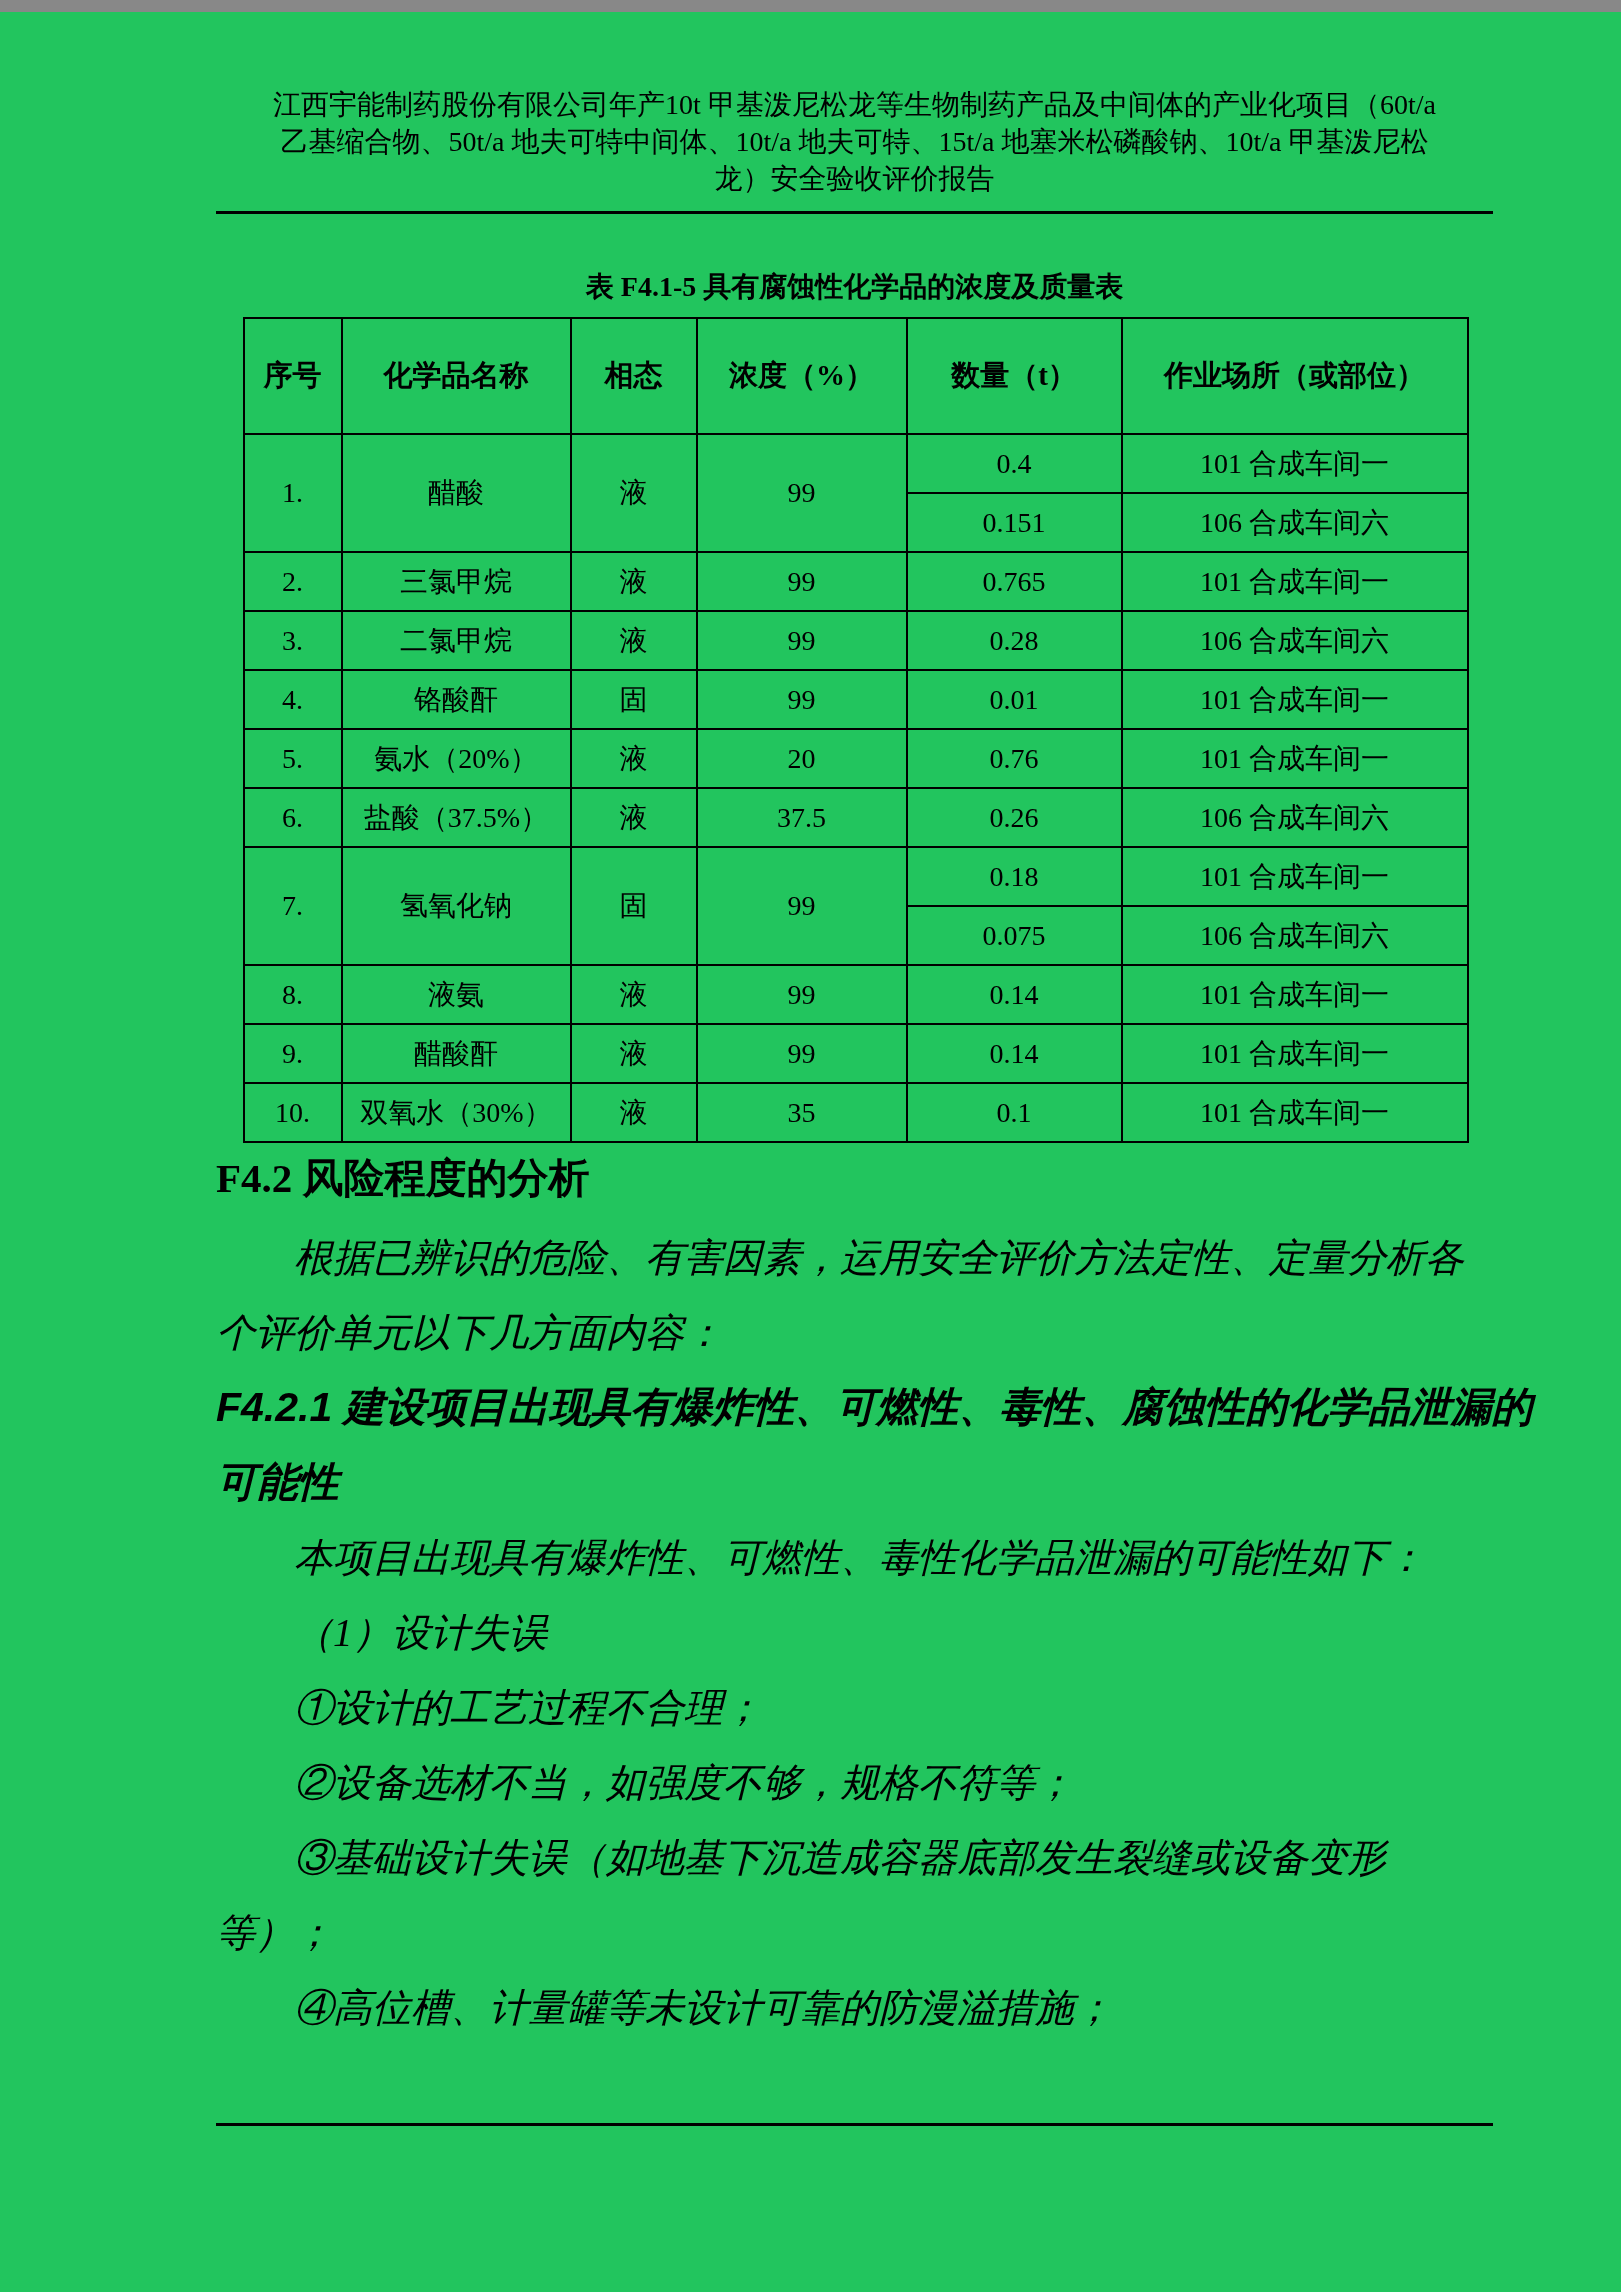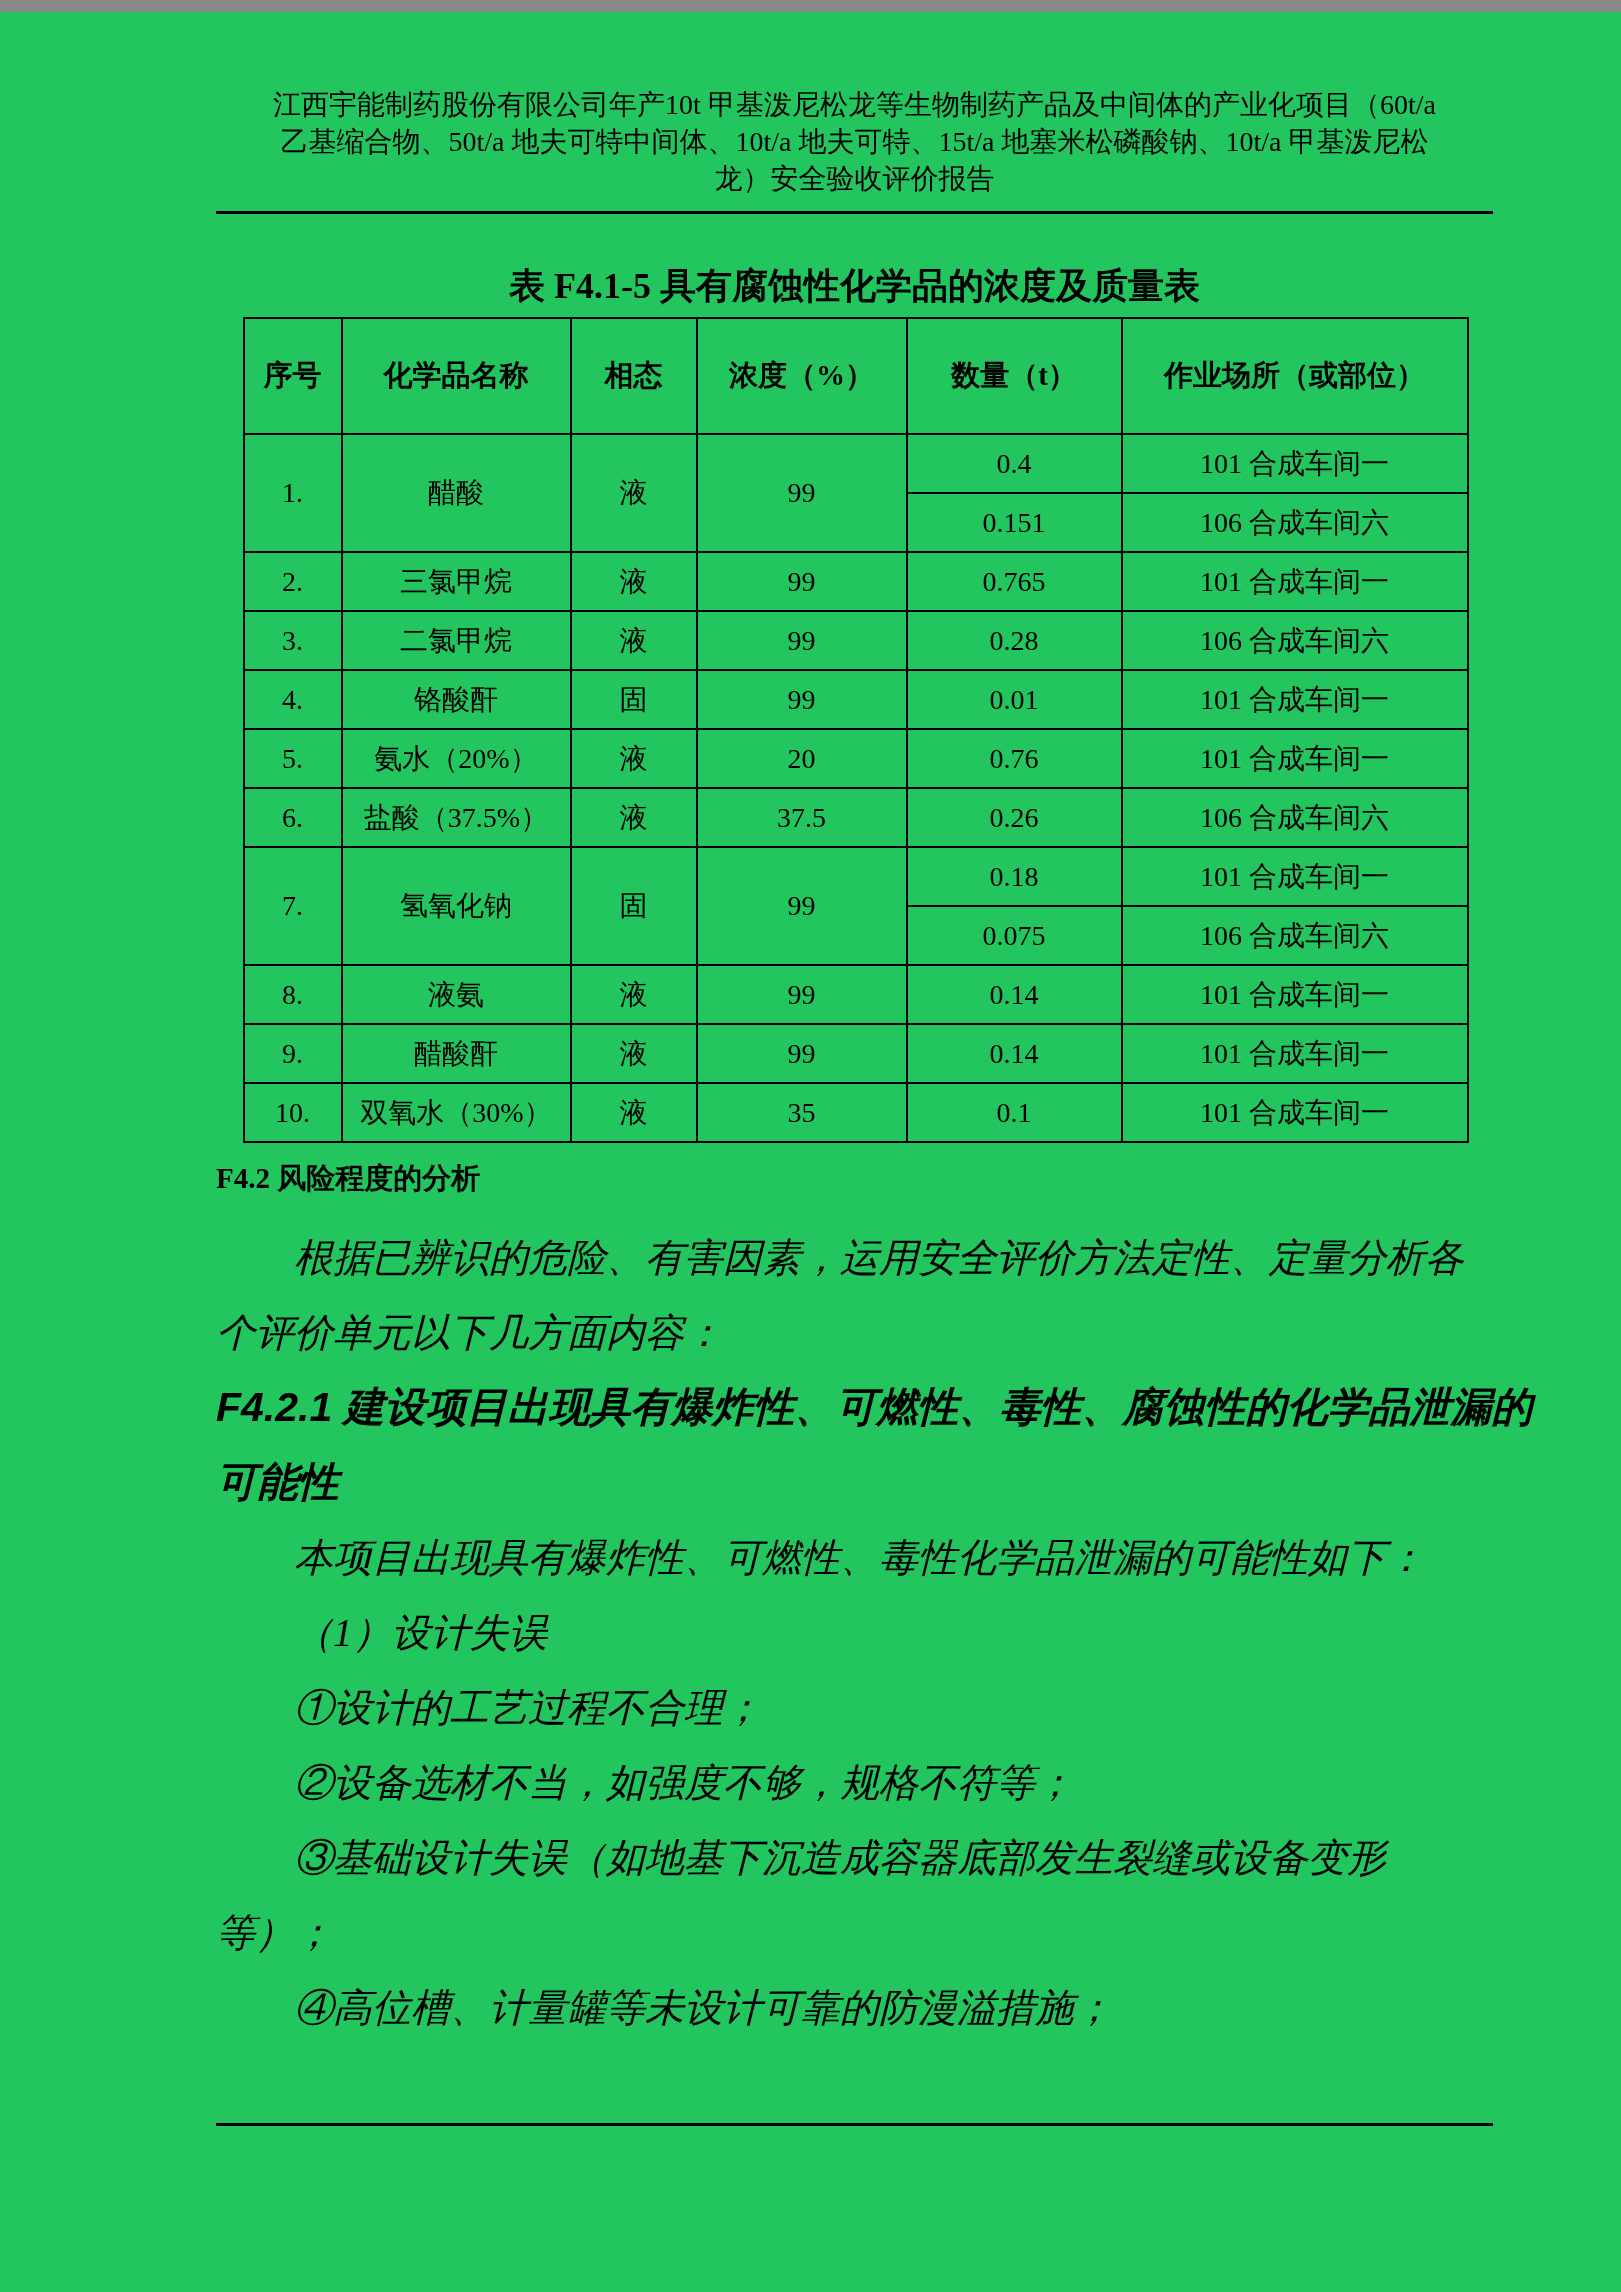--- a/index.html
+++ b/index.html
@@ -37,21 +37,21 @@
     font-weight:bold;
     font-size:37px;
     line-height:45px;
     white-space:nowrap;
   }
   
   .table-caption{
     margin-top:53px;
     text-align:center;
     font-weight:bold;
-    font-size:36px;
+    font-size:28px;
     line-height:39px;
     white-space:nowrap;
   }
   
   table.chem{
     margin-top:11.8px;
     margin-left:26.5px;
     border-collapse:collapse;
     table-layout:fixed;
     width:1224px;
@@ -67,21 +67,21 @@
     overflow:hidden;
     white-space:nowrap;
   }
   table.chem{border:2.9px solid #000;}
   table.chem th{height:114px;font-weight:bold;font-size:29px;}
   table.chem td{height:57px;}
   
   .h-f42{
     margin-top:9.8px;
     font-weight:bold;
-    font-size:29px;
+    font-size:41px;
     line-height:51px;
     white-space:nowrap;
   }
   
   .body-lines{margin-top:15.7px;}
   .line{
     font-size:39px;
     line-height:75px;
     white-space:nowrap;
     font-style:italic;

